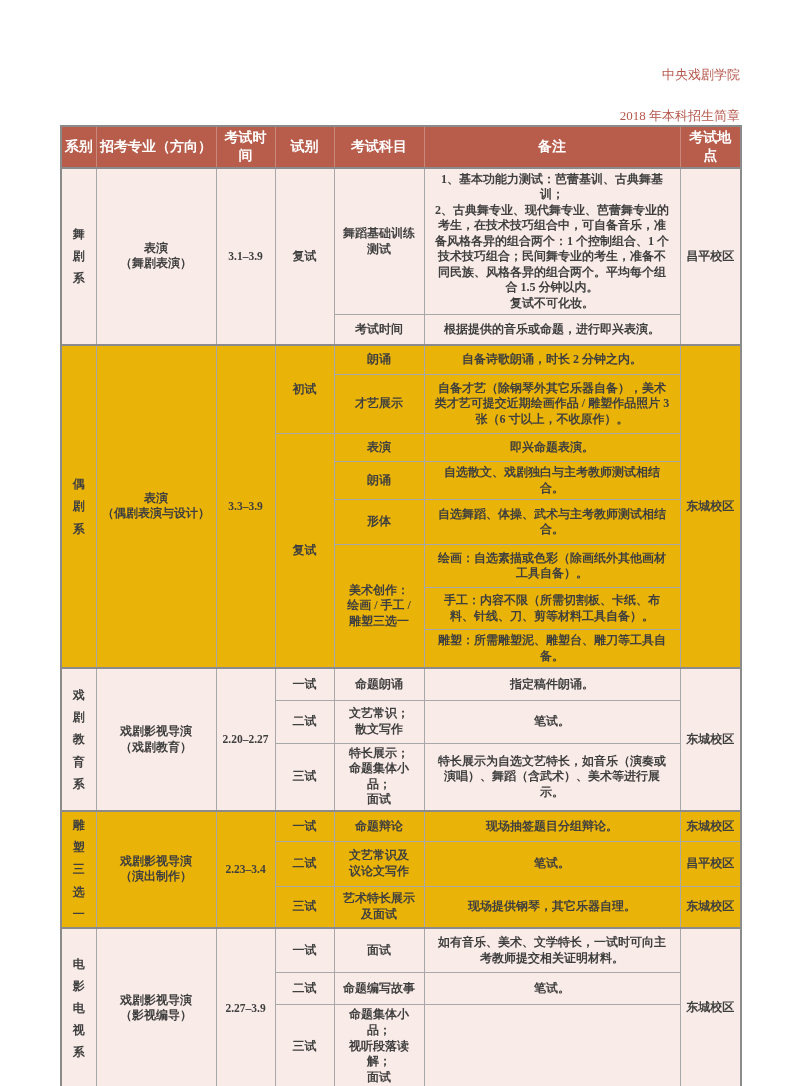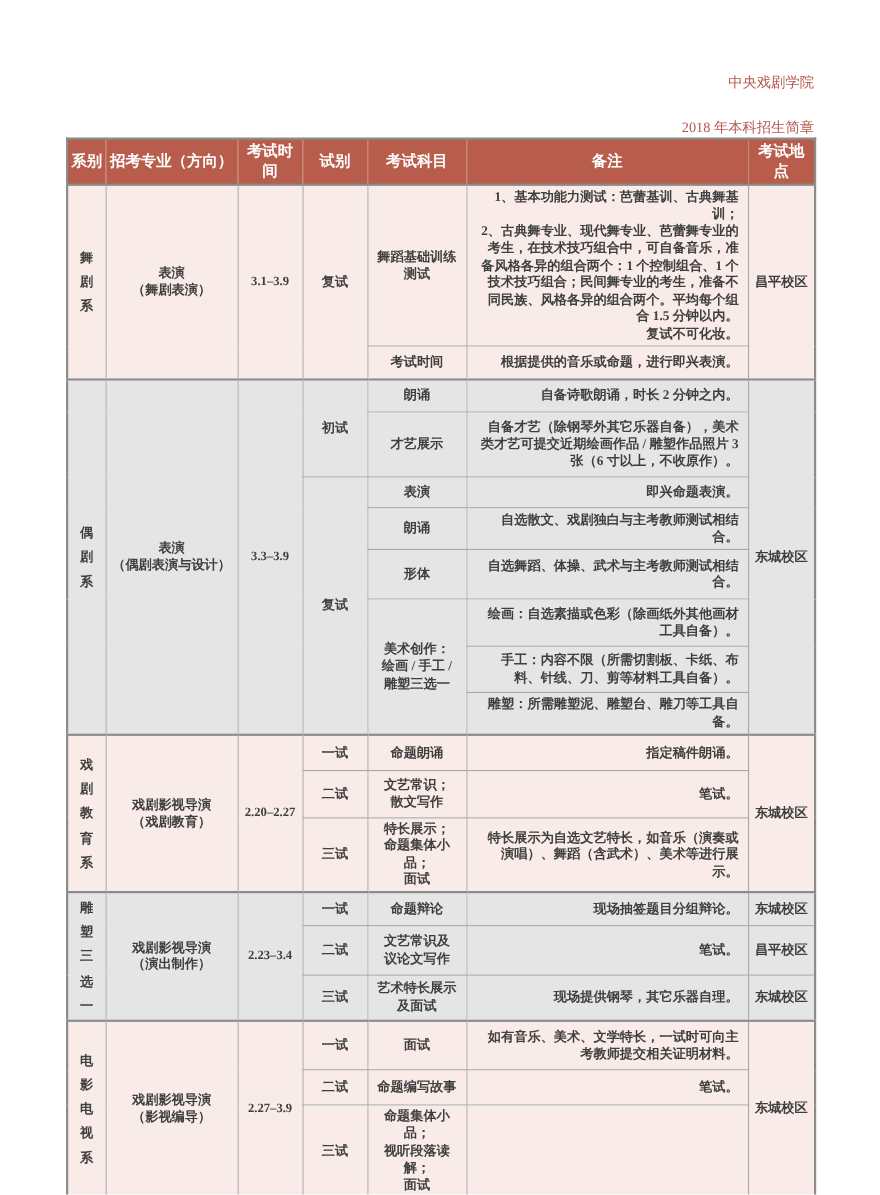--- a/index.html
+++ b/index.html
@@ -25,24 +25,24 @@
   th{
     background:#b85c4b;color:#ffffff;font-weight:700;font-size:14px;
     border:1px solid #c8887c;height:27px;padding:2px;
   }
   td{
     border:1px solid #a8a8a8;text-align:center;vertical-align:middle;
     padding:2px 4px;line-height:1.3;white-space:pre-line;
     overflow:hidden;
   }
   tr.sec-start td{border-top:2px solid #8b8b8b;}
-  td.note{text-align:right;padding:3px 8px;line-height:1.29;}
+  td.note{text-align:center;padding:3px 8px;line-height:1.29;}
   td.time{font-size:11.5px;white-space:nowrap;}
   .pink td{background:#f9ebe7;}
-  .white td{background:#e5e5e5;}
+  .white td{background:#eab308;}
   .vert{display:inline-block;width:1.15em;word-break:break-all;line-height:1.85;}
 </style>
 </head>
 <body>
 
 <div class="doc-header">
   <div>中央戏剧学院</div>
   <div>2018 年本科招生简章</div>
 </div>
 

